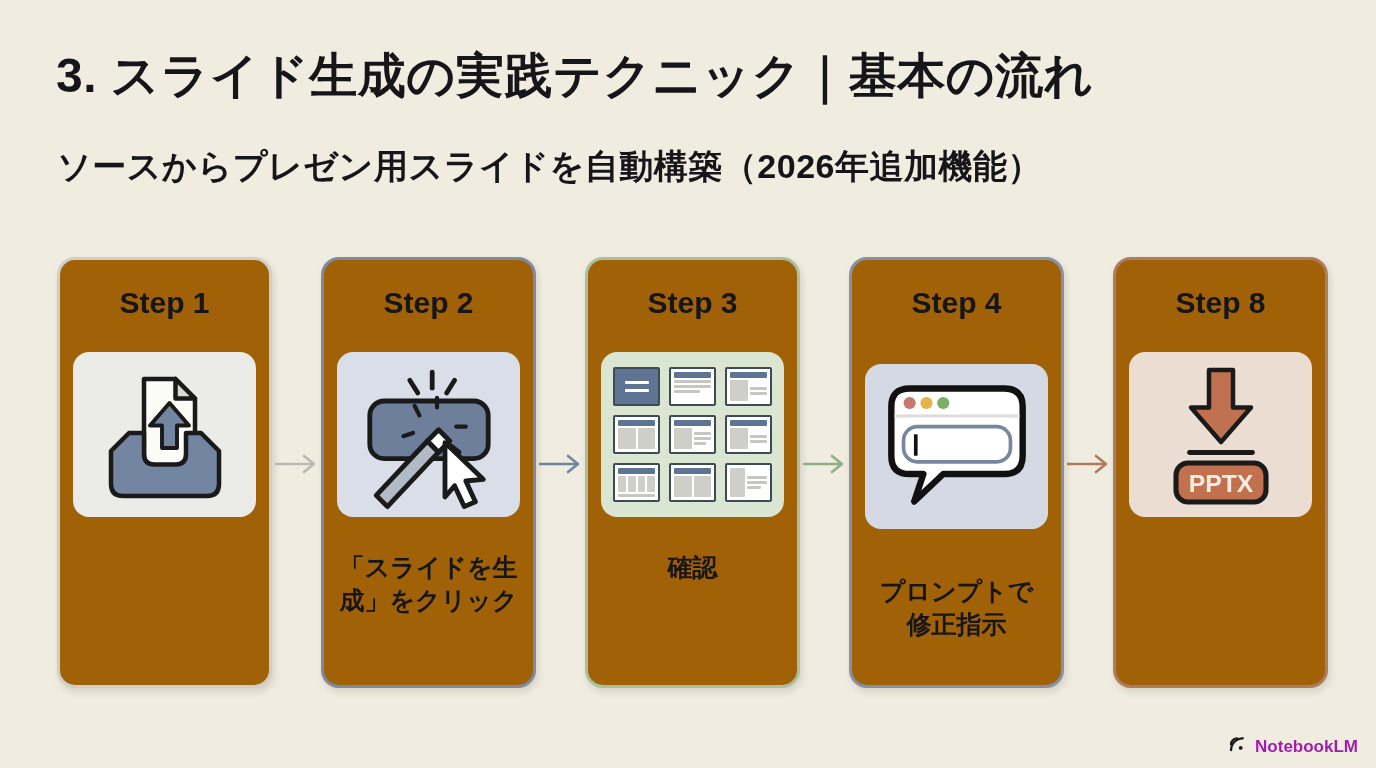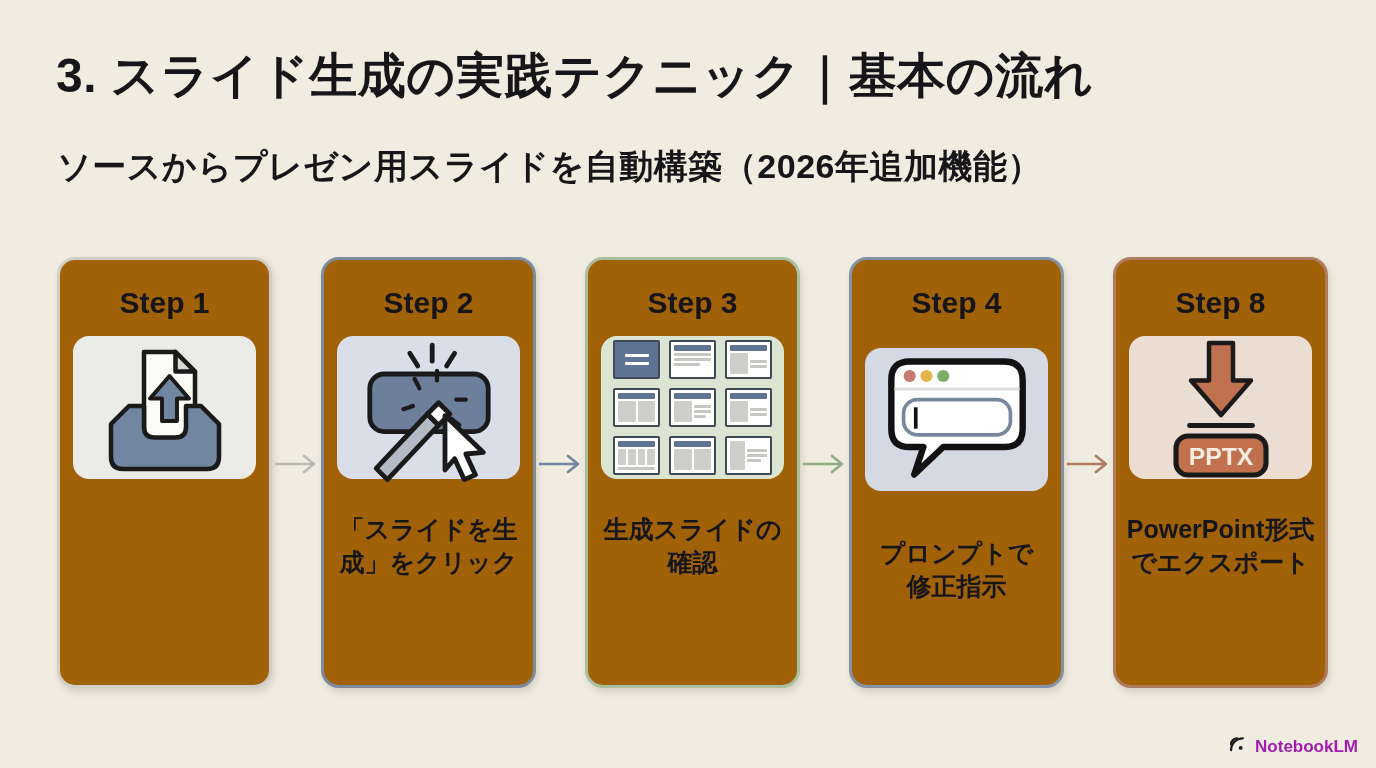--- a/index.html
+++ b/index.html
@@ -27,21 +27,21 @@
   }
   .card{
     width:215px;height:431px;box-sizing:border-box;
     background:#a16207;border:3px solid #cfcfc8;border-radius:18px;
     box-shadow:2px 4px 7px rgba(90,85,70,.18);
     display:flex;flex-direction:column;align-items:center;
     padding:0 14px;
   }
   .step-label{margin-top:26px;font-size:30px;font-weight:800;color:#15151a;}
   .icon-panel{
-    margin-top:16px;width:183px;height:143px;border-radius:16px;
+    margin-top:32px;width:183px;height:165px;border-radius:16px;
     display:flex;align-items:center;justify-content:center;flex:none;
   }
   .caption{
     margin-top:34px;font-size:25px;font-weight:800;color:#15151a;
     text-align:center;line-height:1.32;white-space:nowrap;
   }
 
   .arrow-cell{
     width:49px;display:flex;align-items:center;justify-content:center;
   }
@@ -216,21 +216,20 @@
                 <div class="col">
                   <div class="ln"></div>
                   <div class="ln"></div>
                   <div class="ln s"></div>
                 </div>
               </div>
             </div>
         </div>
       </div>
       <div class="caption">
-        <div>生成スライドの</div>
         <div>確認</div>
       </div>
     </div>
 
     <div class="arrow-cell" style="color: rgb(143, 174, 136);">
       <svg width="46" height="22" viewBox="0 0 46 22" fill="none">
         <path d="M1 11 H38" stroke="currentColor" stroke-width="2.6"></path>
         <path d="M30 3 L40 11 L30 19" stroke="currentColor" stroke-width="2.6" fill="none" stroke-linejoin="round" stroke-linecap="round"></path>
       </svg>
     </div>
@@ -268,24 +267,20 @@
       <div class="icon-panel" style="background-color: rgb(236, 221, 211);">
         <span>
           <svg width="150" height="150" viewBox="0 0 100 100">
             <path d="M42 8 H58 V33 H70 L50 56 L30 33 H42 Z" fill="#bf7150" stroke="#1a1a1a" stroke-width="3" stroke-linejoin="round"></path>
             <line x1="29" y1="63" x2="71" y2="63" stroke="#1a1a1a" stroke-width="3.2" stroke-linecap="round"></line>
             <rect x="20" y="70" width="60" height="26" rx="8" fill="#c1714e" stroke="#1a1a1a" stroke-width="3.4"></rect>
             <text x="50" y="89.5" text-anchor="middle" font-family="Liberation Sans, sans-serif" font-size="16.5" font-weight="bold" fill="#f8ece3">PPTX</text>
           </svg>
         </span>
       </div>
-      <div class="caption">
-        <div>PowerPoint形式</div>
-        <div>でエクスポート</div>
-      </div>
     </div>
 
   </div>
 
   <div class="footer">
     <span>
       <svg width="21" height="18" viewBox="0 0 24 20" fill="none">
         <path d="M3.5 17 A13.5 13.5 0 0 1 17 3.5" stroke="#1b1b1e" stroke-width="2.6" stroke-linecap="round"></path>
         <path d="M3.5 10.5 A7 7 0 0 1 10.5 3.5" stroke="#1b1b1e" stroke-width="2.6" stroke-linecap="round"></path>
         <circle cx="14.5" cy="14.5" r="2.2" fill="#1b1b1e"></circle>

